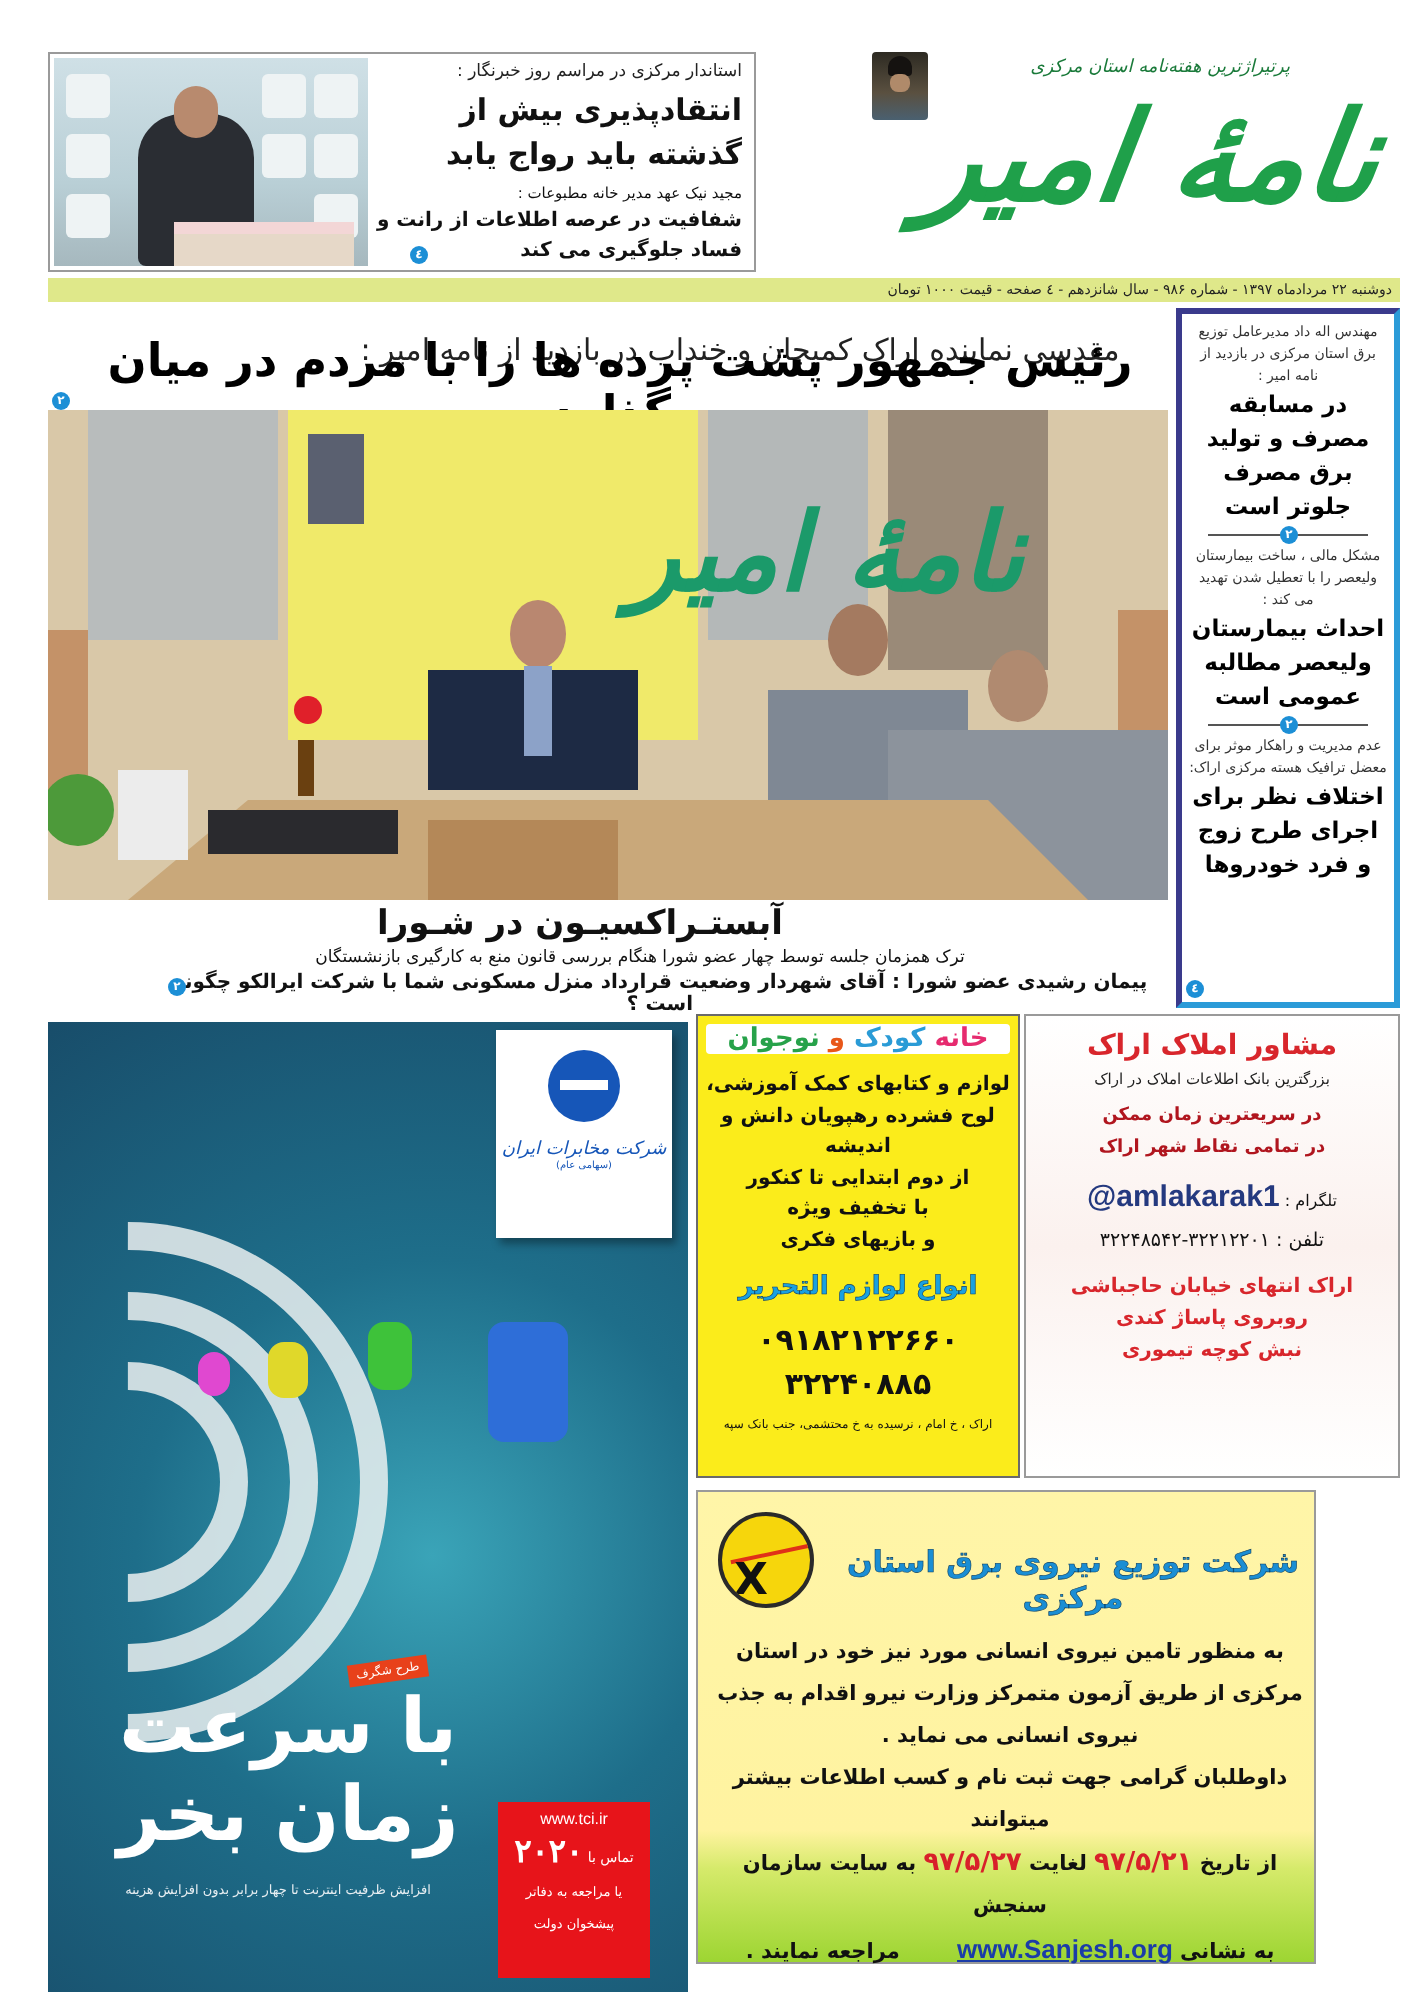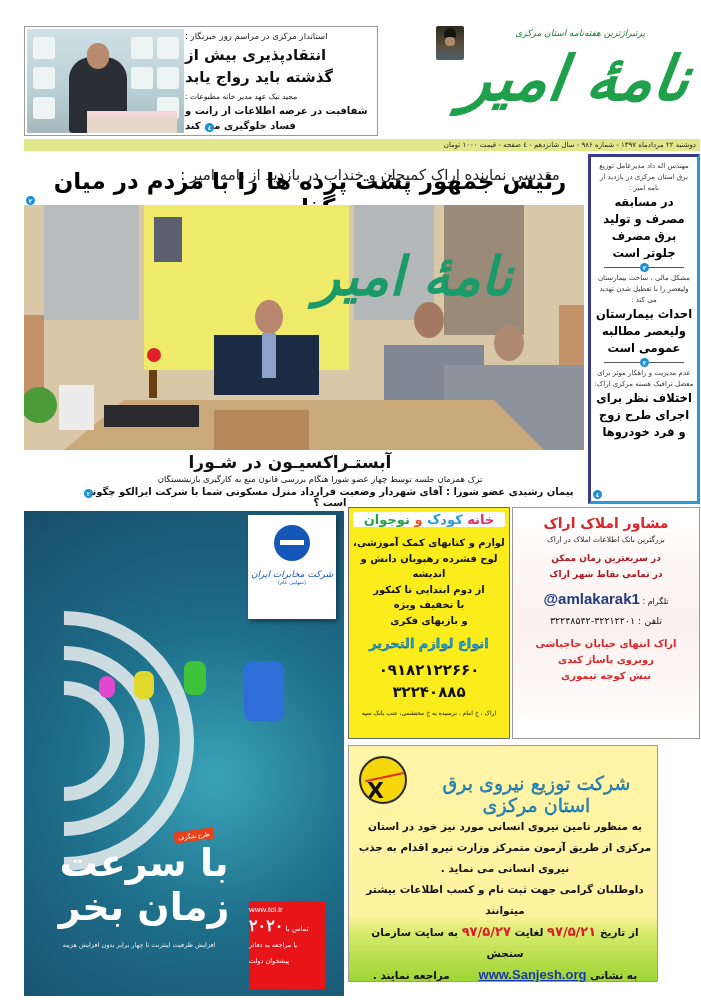--- a/index.html
+++ b/index.html
@@ -18,21 +18,21 @@
 
   .dateline { left: 24px; top: 139px; width: 676px; height: 12px; background: #dfe88a; font-size: 7px; line-height: 12px; padding-right: 4px; color: #222; text-align: right; }
 
   
   .teaser { left: 24px; top: 26px; width: 354px; height: 110px; border: 1px solid #9a9a9a; background: #fff; }
   .teaser-photo { position: absolute; left: 2px; top: 2px; width: 157px; height: 104px; background: linear-gradient(180deg, #cfe0e6 0%, #b9cfd6 60%, #a6b8be 100%); overflow: hidden; }
   .teaser-photo .tile { position: absolute; width: 22px; height: 22px; background: #eef3f4; border-radius: 3px; }
   .teaser-photo .man { position: absolute; left: 42px; top: 28px; width: 58px; height: 76px; background: #2a2d33; border-radius: 22px 22px 4px 4px; }
   .teaser-photo .head { position: absolute; left: 60px; top: 14px; width: 22px; height: 26px; background: #b88a6e; border-radius: 11px; }
   .teaser-photo .podium { position: absolute; left: 60px; top: 82px; width: 90px; height: 22px; background: #e6d8c8; border-top: 6px solid #f3d6d6; }
-  .teaser-text { position: absolute; right: 6px; top: 4px; width: 186px; text-align: left; }
+  .teaser-text { position: absolute; right: 6px; top: 4px; width: 186px; text-align: right; }
   .teaser-kicker { font-size: 8.5px; color: #222; }
   .teaser-headline { font-size: 15px; font-weight: bold; line-height: 22px; margin-top: 3px; }
   .teaser-sub { font-size: 7.5px; margin-top: 4px; }
   .teaser-sub2 { font-size: 10px; font-weight: bold; line-height: 15px; margin-top: 2px; }
   .page-dot { display: inline-block; width: 9px; height: 9px; border-radius: 50%; background: #1c8fd6; color: #fff; font-size: 6px; line-height: 9px; text-align: center; font-weight: bold; }
 
   
   .main-kicker { left: 160px; top: 166px; width: 420px; text-align: center; font-size: 15px; color: #222; }
   .main-headline { left: 40px; top: 168px; width: 540px; text-align: center; font-size: 23px; font-weight: bold; color: #000; letter-spacing: -0.5px; }
   .main-photo { left: 24px; top: 205px; width: 560px; height: 245px; overflow: hidden; background: #d8ccb5; }
@@ -54,21 +54,21 @@
   .tci-logo { position: absolute; left: 224px; top: 4px; width: 88px; height: 104px; background: #fff; box-shadow: 2px 3px 4px rgba(0,0,0,.35); text-align: center; padding-top: 10px; }
   .tci-globe { width: 36px; height: 36px; border-radius: 50%; background: #1656b8; margin: 0 auto; position: relative; }
   .tci-globe::before { content: ""; position: absolute; left: 6px; top: 15px; width: 24px; height: 5px; background: #fff; }
   .tci-name { font-family: "DejaVu Serif", serif; font-style: italic; font-size: 9px; color: #1656b8; margin-top: 8px; }
   .tci-name2 { font-size: 5px; color: #1656b8; }
   .wifi-arc { position: absolute; border: 14px solid rgba(235,240,240,.85); border-left-color: transparent; border-bottom-color: transparent; border-radius: 50%; transform: rotate(45deg); }
   .runner { position: absolute; border-radius: 8px; }
   .tci-badge { position: absolute; left: 150px; top: 319px; background: #e8411a; color: #fff; font-size: 6px; padding: 2px 4px; transform: rotate(-8deg); }
   .tci-title { position: absolute; left: 20px; top: 330px; width: 200px; text-align: center; color: #fff; font-size: 38px; font-weight: bold; line-height: 44px; }
   .tci-tagline { position: absolute; left: 20px; top: 430px; width: 190px; text-align: center; color: #e7eef2; font-size: 6.5px; }
-  .tci-box { position: absolute; left: 225px; top: 390px; width: 76px; height: 88px; background: #e7141a; color: #fff; text-align: left; padding-top: 4px; }
+  .tci-box { position: absolute; left: 225px; top: 390px; width: 76px; height: 88px; background: #e7141a; color: #fff; text-align: center; padding-top: 4px; }
   .tci-url { font-size: 8px; font-family: "Liberation Sans", sans-serif; }
   .tci-contact { font-size: 7px; margin-top: 2px; }
   .tci-num { font-size: 16px; font-weight: bold; font-family: "Liberation Sans", sans-serif; }
   .tci-office { font-size: 6.5px; line-height: 11px; margin-top: 5px; }
 
   
   .kids-ad { left: 348px; top: 507px; width: 162px; height: 232px; background: #fbec1b; border: 1px solid #6a6a6a; text-align: center; padding-top: 4px; }
   .kids-title { font-size: 13px; font-weight: bold; background: #fff; margin: 0 4px; border-radius: 2px; }
   .kids-title span:nth-child(1) { color: #e62b6f; }
   .kids-title span:nth-child(2) { color: #2a9bd6; }
@@ -87,21 +87,21 @@
   .estate-tg { margin-top: 8px; font-size: 8px; }
   .estate-tg-handle { font-family: "Liberation Sans", sans-serif; font-size: 15px; font-weight: bold; color: #24397f; direction: ltr; unicode-bidi: embed; }
   .estate-phone { font-size: 9.5px; margin-top: 8px; letter-spacing: .5px; }
   .estate-addr { font-size: 10px; font-weight: bold; color: #d8262c; line-height: 16px; margin-top: 10px; }
 
   
   .power-ad { left: 348px; top: 745px; width: 310px; height: 237px; border: 1px solid #9a9a9a; background: linear-gradient(180deg, #fff5a8 0%, #fff3a0 72%, #d6ea6b 80%, #9dd532 100%); text-align: center; }
   .power-logo { position: absolute; left: 10px; top: 10px; width: 48px; height: 48px; border-radius: 50%; background: #f6d60c; border: 2px solid #2a2a2a; overflow: hidden; }
   .power-logo::before { content: ""; position: absolute; left: 4px; top: 18px; width: 40px; height: 2px; background: #e03018; transform: rotate(-12deg); }
   .power-logo::after { content: "X"; position: absolute; left: 6px; top: 20px; font-size: 22px; font-weight: bold; color: #111; }
-  .power-title { position: absolute; left: 70px; top: 26px; width: 235px; font-size: 19px; font-weight: normal; color: #1a8ed4; -webkit-text-stroke: 0.3px #0b3a5a; }
+  .power-title { position: absolute; left: 70px; top: 26px; width: 235px; font-size: 15px; font-weight: bold; color: #1a8ed4; -webkit-text-stroke: 0.3px #0b3a5a; }
   .power-body { position: absolute; left: 6px; top: 70px; width: 300px; font-size: 10.5px; font-weight: bold; line-height: 21px; color: #111; }
   .power-date { color: #d8202a; font-size: 13px; }
   .power-url { color: #1b3ca8; text-decoration: underline; font-family: "Liberation Sans", sans-serif; font-size: 13px; direction: ltr; unicode-bidi: embed; margin-left: 25px; }
 </style>
 </head>
 <body>
 
 <div class="abs masthead">
   <div class="mast-portrait"></div>
   <div class="mast-slogan">پرتیراژترین هفته‌نامه استان مرکزی</div>

